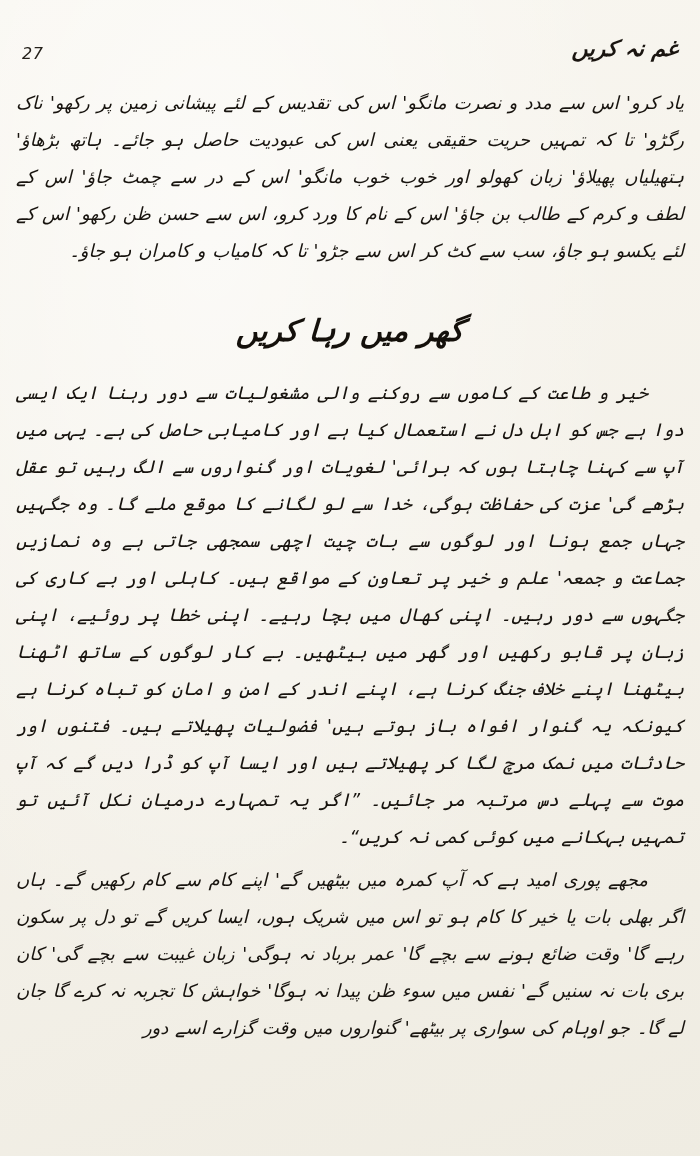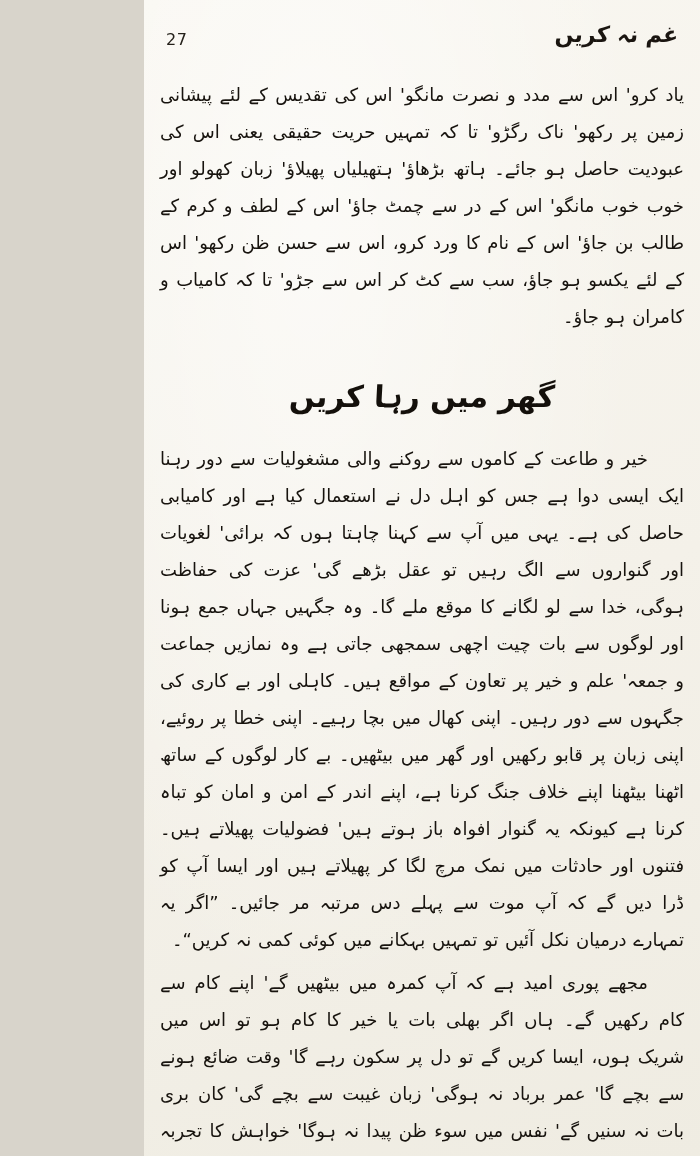--- a/index.html
+++ b/index.html
@@ -7,28 +7,29 @@
   html, body {
     width: 700px;
     height: 1156px;
     font-family: "DejaVu Sans", sans-serif;
   }
 
   body { background: #d8d4cb; }
 
   .page {
     position: relative;
-    width: 556px;
+    width: 700px;
     height: 1156px;
     overflow: hidden;
     background:
       radial-gradient(ellipse at 30% 20%, rgba(255,255,255,0.55), rgba(255,255,255,0) 60%),
       linear-gradient(160deg, #f9f7f1 0%, #f4f1e9 55%, #efece2 100%);
     color: #17130e;
-    padding: 22px 16px 10px 16px;
+    padding: 36px 16px 10px 16px;
+    font-style: italic;
   }
 
   .page-head {
     direction: ltr;
     display: flex;
     justify-content: space-between;
     align-items: flex-start;
     padding: 0 6px;
     height: 44px;
   }
@@ -44,21 +45,21 @@
     direction: rtl;
     font-size: 22px;
     font-weight: bold;
     color: #1a1510;
     transform: skewX(-4deg);
     padding-left: 4px;
   }
 
   .content {
     direction: rtl;
-    margin-top: 10px;
+    margin-top: 4px;
   }
 
   .para {
     font-size: 18px;
     line-height: 37px;
     text-align: justify;
     color: #17130e;
     word-spacing: 1px;
     margin-bottom: 6px;
   }

